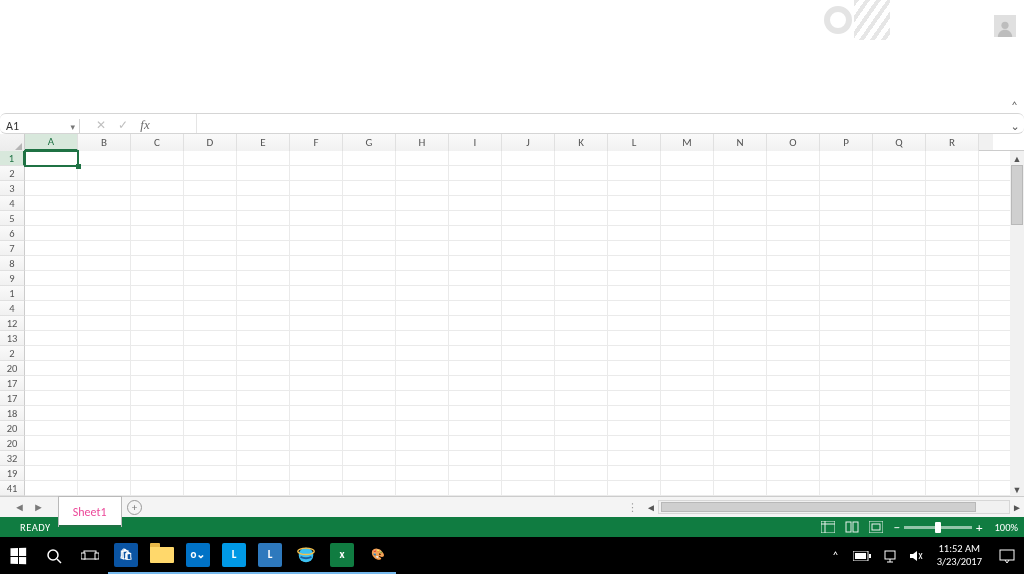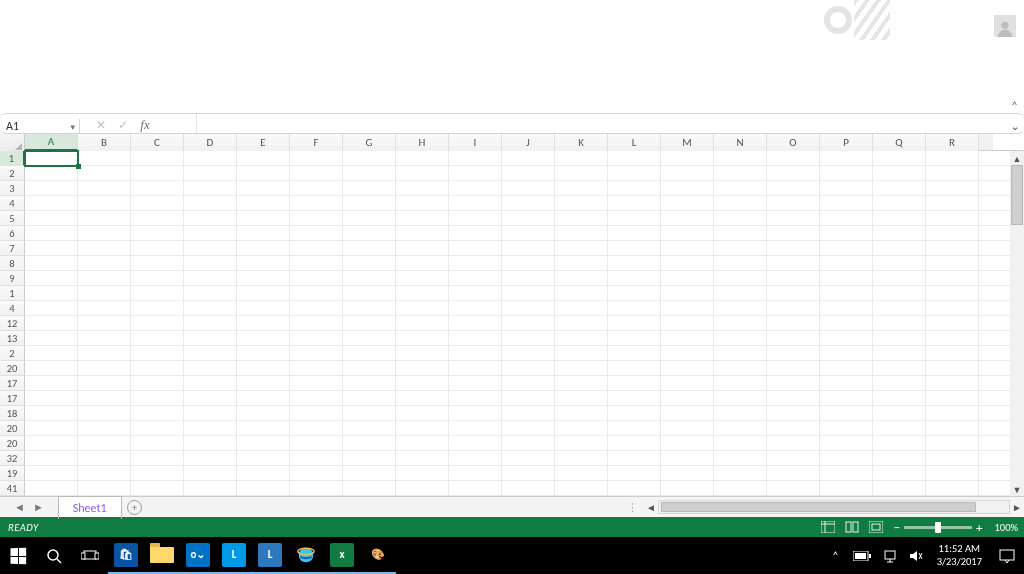--- a/index.html
+++ b/index.html
@@ -48,34 +48,34 @@
 
   .vscroll { position:absolute; top:17px; right:0; bottom:0; width:14px; background:#f1f1f1; display:flex; flex-direction:column; }
   .vscroll .arr { height:14px; display:flex; align-items:center; justify-content:center; font-size:9px; color:#555; }
   .vscroll .thumb { height:60px; background:#cfcfcf; border:1px solid #b8b8b8; margin:0 1px; }
   .vscroll .track { flex:1; }
 
   
   .tabstrip { height:21px; border-top:1px solid #ccc; background:#f4f4f4; display:flex; align-items:stretch; }
   .tab-nav { display:flex; align-items:center; padding:0 10px; color:#7a7a7a; }
   .tab-nav span { font-size:11px; padding:0 4px; }
-  .sheet-tab { background:#fff; border:1px solid #b9b9b9; border-bottom:none; height:23px; padding:0 14px; display:flex; align-items:center; color:#8b5cf6; border-top:1px solid #b9b9b9; margin-top:-1px; position:relative; }
+  .sheet-tab { background:#fff; border:1px solid #b9b9b9; border-bottom:none; height:31px; padding:0 14px; display:flex; align-items:center; color:#ec4899; border-top:1px solid #b9b9b9; margin-top:-1px; position:relative; }
   .sheet-tab::before { content:''; position:absolute; left:0; right:0; bottom:0; height:2px; background:#1f7244; }
   .new-tab { width:26px; display:flex; align-items:center; justify-content:center; color:#777; }
   .new-tab .circ { width:15px; height:15px; border:1px solid #999; border-radius:50%; display:flex; align-items:center; justify-content:center; font-size:11px; line-height:1; }
   .tabstrip .spacer { flex:1; }
   .tabstrip .dots { display:flex; align-items:center; color:#9c9c9c; padding:0 6px; font-size:11px; }
   .hscroll { width:380px; display:flex; align-items:center; }
   .hscroll .arr { width:14px; text-align:center; font-size:10px; color:#555; }
   .hscroll .bar { flex:1; height:14px; background:#f1f1f1; border:1px solid #d7d7d7; position:relative; }
   .hscroll .thumbh { position:absolute; left:2px; top:1px; width:90%; bottom:1px; background:#cfcfcf; border:1px solid #b8b8b8; }
 
   
   .statusbar { height:20px; background:#107c41; color:#fff; display:flex; align-items:center; font-size:10.5px; }
-  .statusbar .ready { padding:0 8px; letter-spacing:0.5px;font-style:italic; }
+  .statusbar .ready { padding:0 20px; letter-spacing:0.5px; }
   .statusbar .spacer { flex:1; }
   .view-btn { width:24px; height:20px; display:flex; align-items:center; justify-content:center; opacity:.9; }
   .view-btn svg { display:block; }
   .zoom { display:flex; align-items:center; padding:0 6px 0 2px; }
   .zoom .sign { padding:0 4px; font-size:13px; line-height:1; }
   .zoom .track { width:68px; height:3px; background:rgba(255,255,255,.55); position:relative; }
   .zoom .tick { position:absolute; left:50%; top:-3px; width:1px; height:9px; background:rgba(255,255,255,.7); }
   .zoom .knob { position:absolute; left:calc(50% - 3px); top:-4px; width:6px; height:11px; background:#fff; border-radius:1px; }
   .zoom .pct { padding-left:8px; }
 

